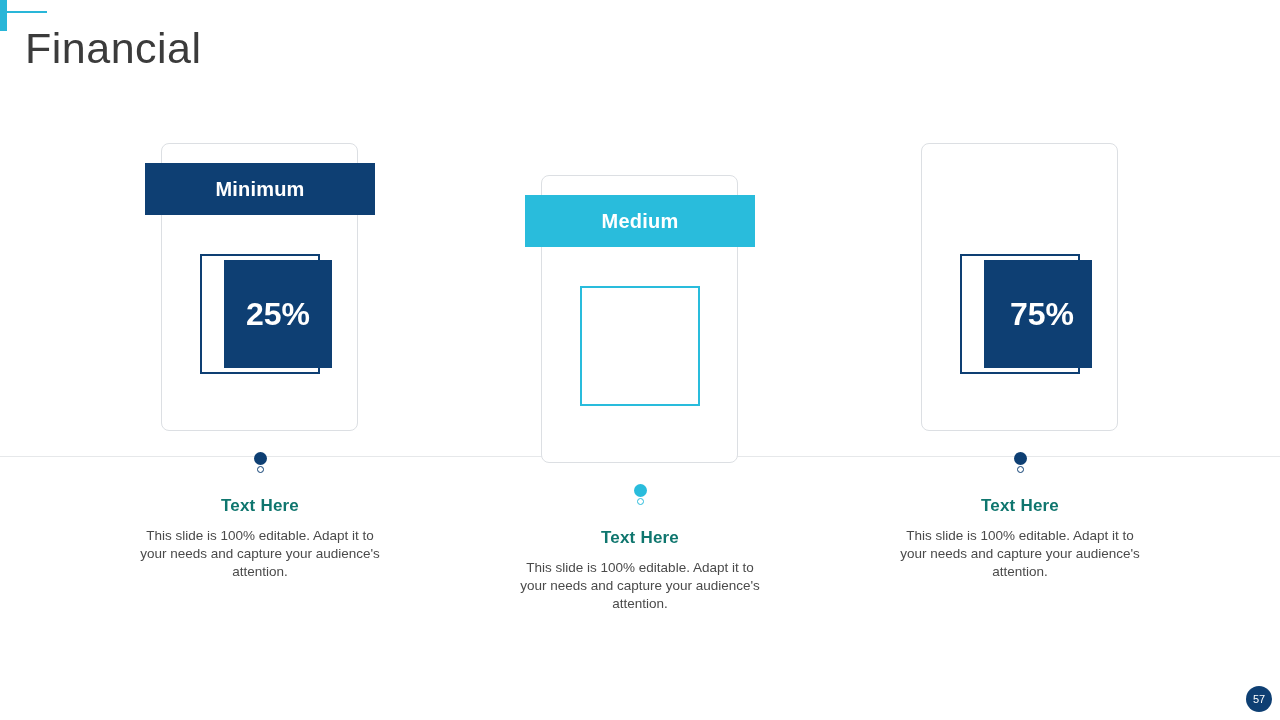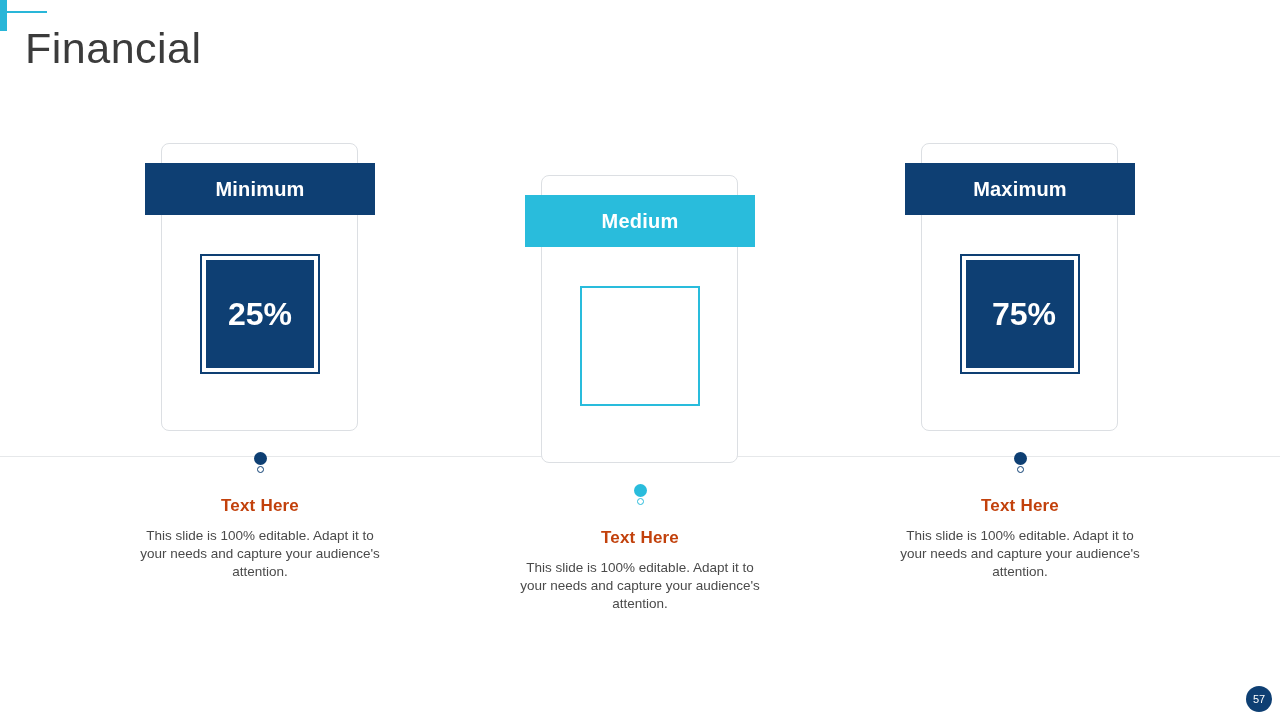--- a/index.html
+++ b/index.html
@@ -101,21 +101,21 @@
     left: 120px;
     top: 254px;
     width: 120px;
     height: 120px;
     border: 2px solid;
     box-sizing: border-box;
     background: #ffffff;
   }
   .pct-inner {
     position: absolute;
-    left: 126px;
+    left: 144px;
     top: 260px;
     width: 108px;
     height: 108px;
     display: flex;
     align-items: center;
     justify-content: center;
     color: #ffffff;
     font-size: 32px;
     font-weight: bold;
     box-sizing: border-box;
@@ -154,21 +154,21 @@
 
   
   .text-title {
     position: absolute;
     left: 0;
     top: 496px;
     width: 360px;
     text-align: center;
     font-size: 17px;
     font-weight: bold;
-    color: #c2410c;
+    color: #0f766e;
     letter-spacing: 0.2px;
   }
   .text-body {
     position: absolute;
     left: 60px;
     top: 527px;
     width: 240px;
     text-align: center;
     font-size: 13.5px;
     line-height: 18px;
@@ -220,21 +220,20 @@
     <div class="header-band" id="hb1" style="background: rgb(41, 188, 220);">Medium</div>
     <div class="pct-outer" id="po1" style="border-color: rgb(41, 188, 220);"></div>
     <div class="dot-big" id="db1" style="background: rgb(41, 188, 220);"></div>
     <div class="dot-small" id="ds1" style="border-color: rgb(41, 188, 220);"></div>
     <div class="text-title">Text Here</div>
     <div class="text-body">This slide is 100% editable. Adapt it to your needs and capture your audience's attention.</div>
   </div>
 
   <div class="column col-2">
     <div class="card-frame"></div>
-    <div class="header-band" id="hb2" style="background: rgb(14, 63, 115);">Maximum</div>
     <div class="pct-outer" id="po2" style="border-color: rgb(14, 63, 115);"></div>
     <div class="pct-inner" id="pi2" style="background: rgb(14, 63, 115); padding-left: 8px;">75%</div>
     <div class="dot-big" id="db2" style="background: rgb(14, 63, 115);"></div>
     <div class="dot-small" id="ds2" style="border-color: rgb(14, 63, 115);"></div>
     <div class="text-title">Text Here</div>
     <div class="text-body">This slide is 100% editable. Adapt it to your needs and capture your audience's attention.</div>
   </div>
 
 </div>
 

